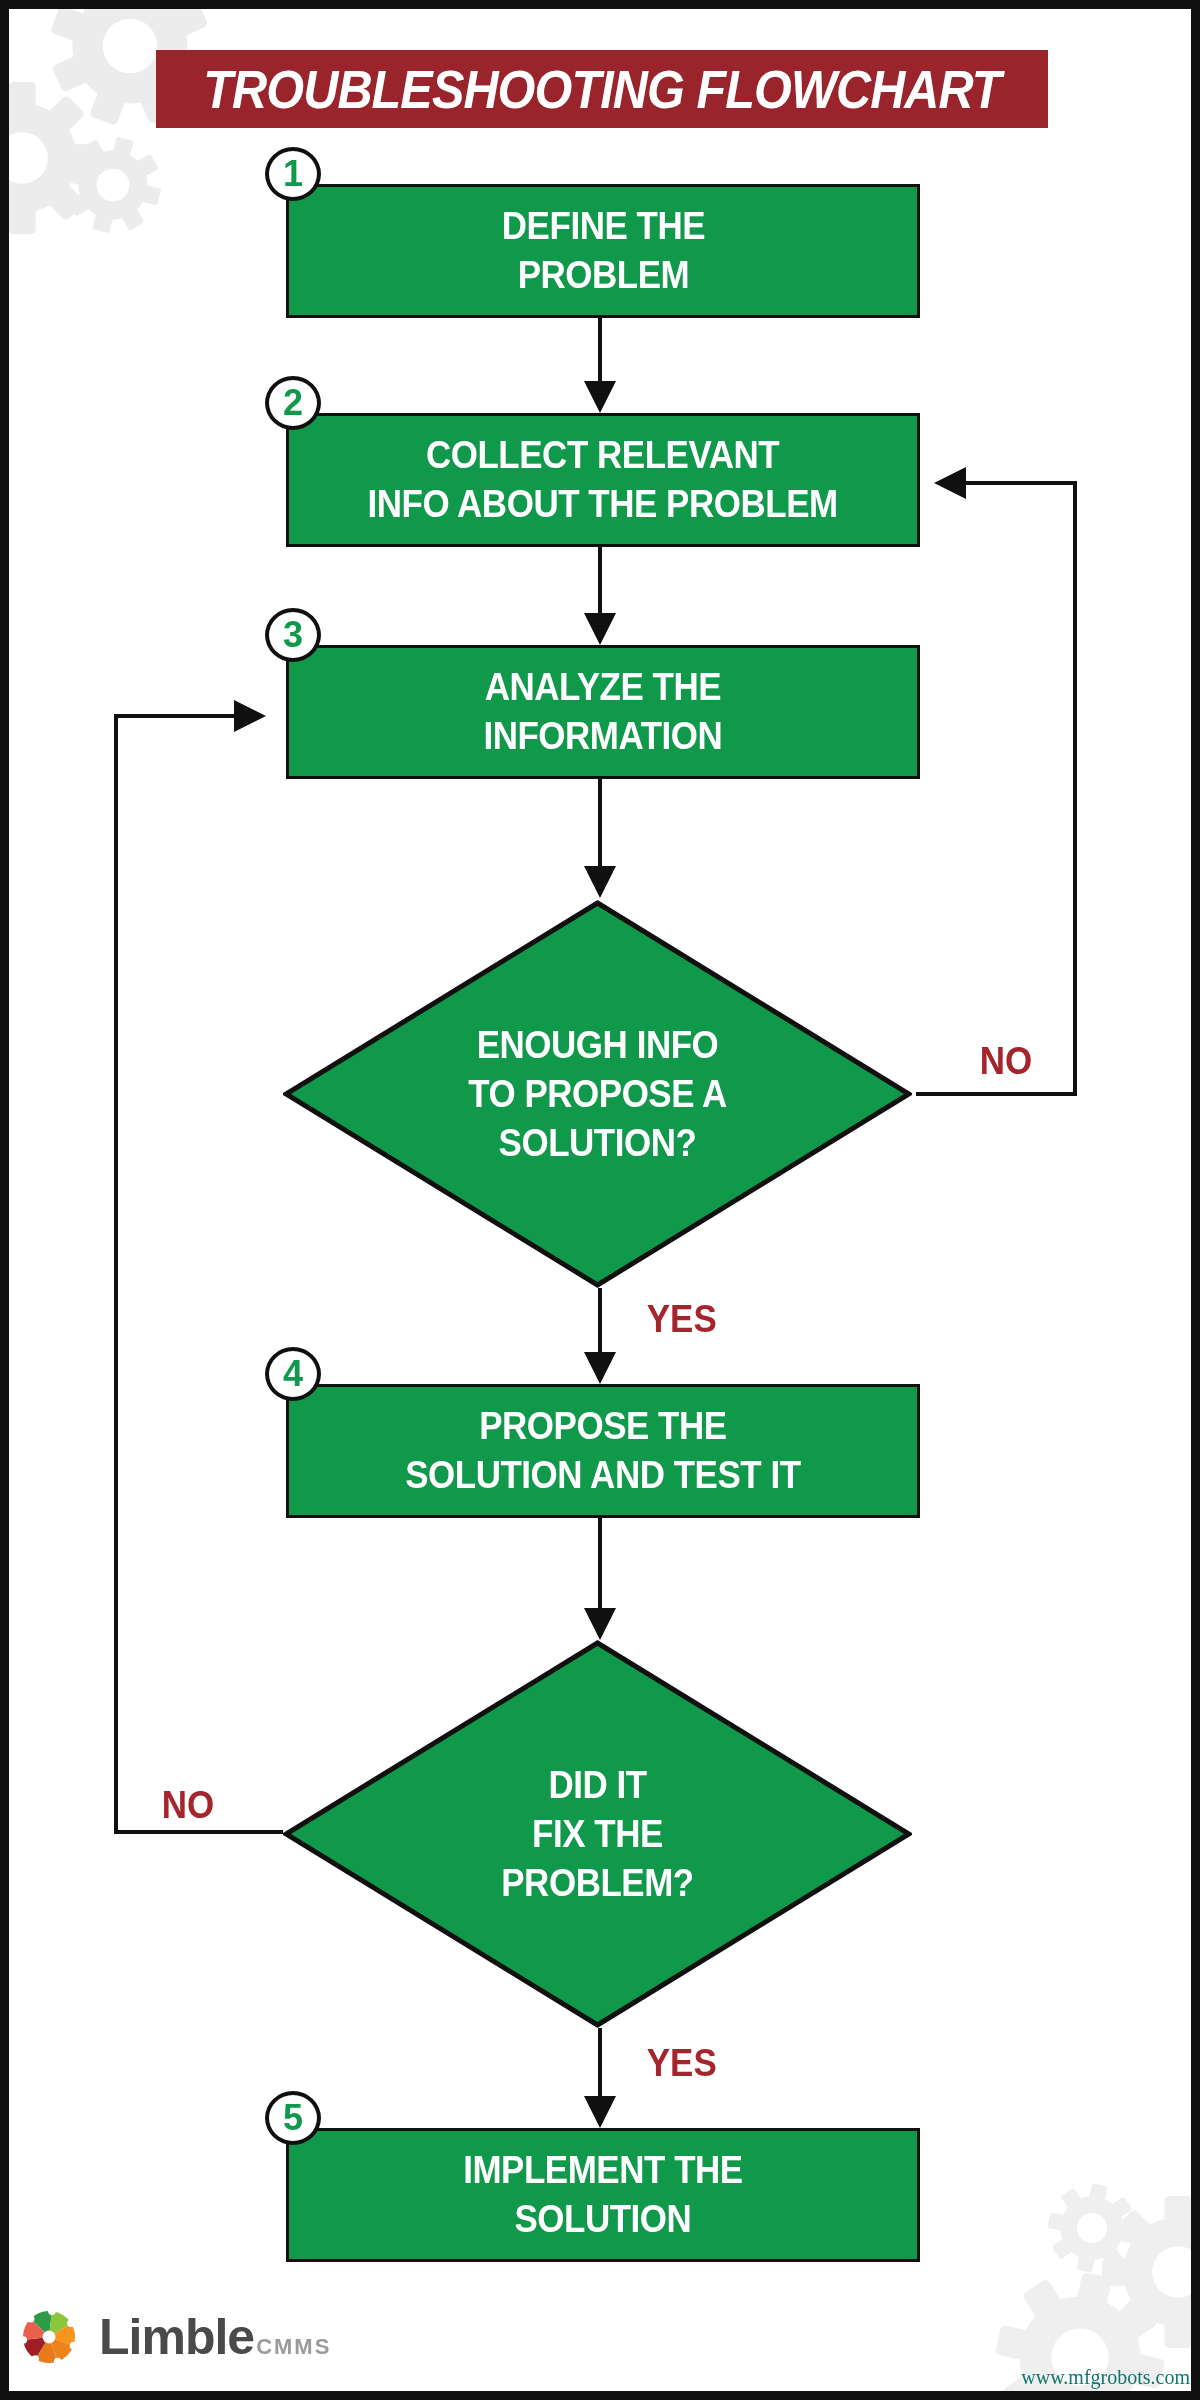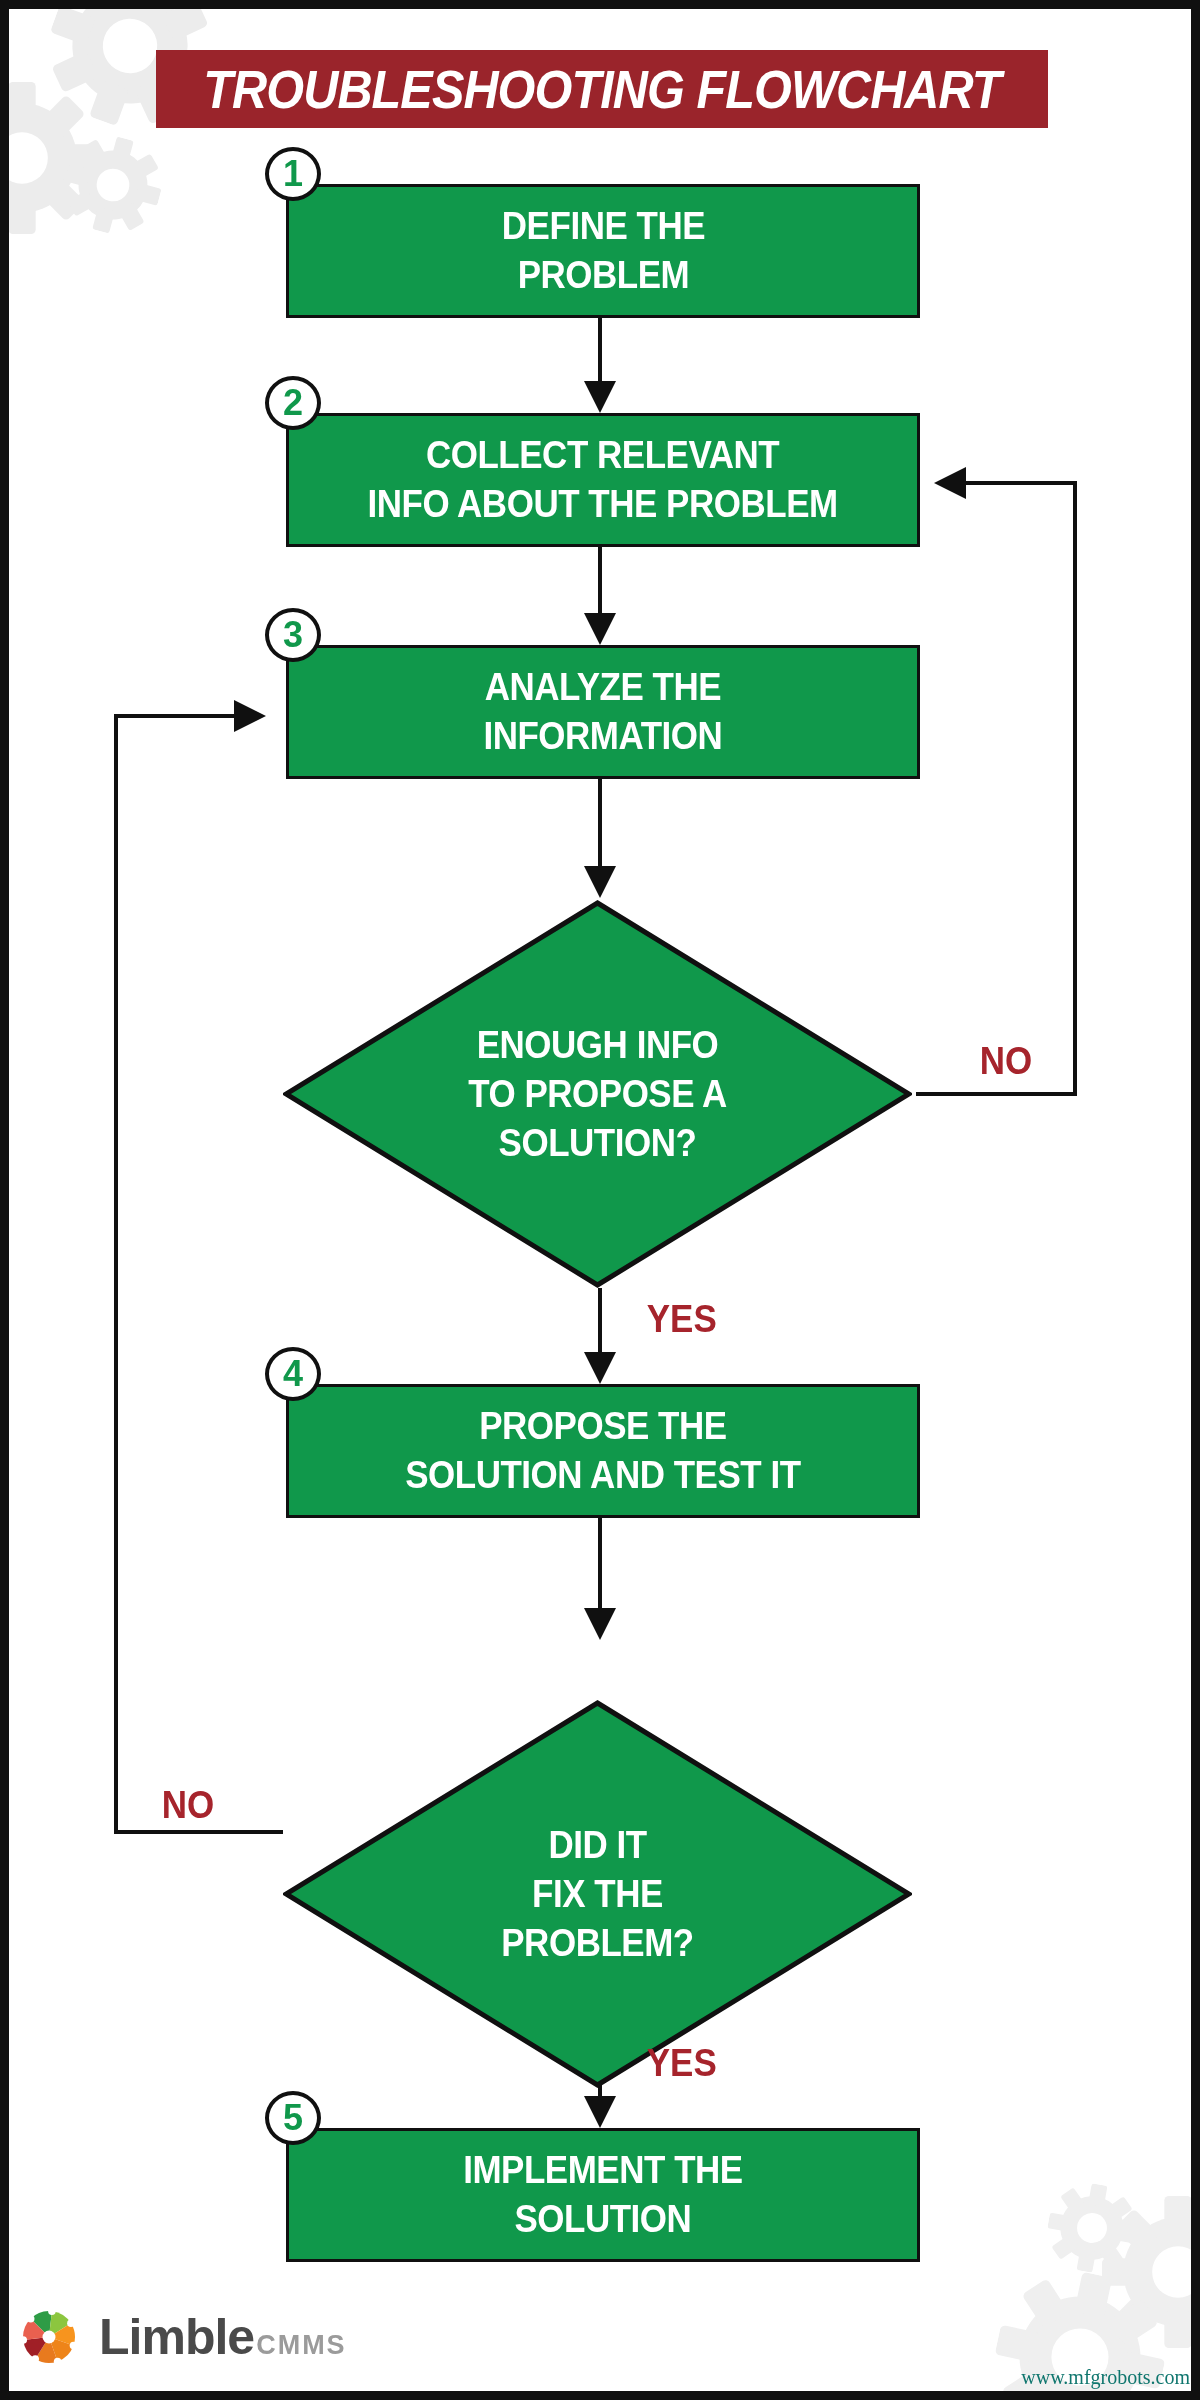--- a/index.html
+++ b/index.html
@@ -29,21 +29,21 @@
   .head-left{position:absolute;width:0;height:0;border-top:16px solid transparent;border-bottom:16px solid transparent;
              border-right:32px solid var(--line);z-index:1;}
   .head-right{position:absolute;width:0;height:0;border-top:16px solid transparent;border-bottom:16px solid transparent;
               border-left:32px solid var(--line);z-index:1;}
   .flow-label{position:absolute;width:120px;text-align:center;color:var(--label-red);font-size:38px;font-weight:bold;
               transform:scaleX(.92);z-index:2;}
   .flow-label.left-align{text-align:left;}
   .logo{position:absolute;left:22px;top:2308px;display:flex;align-items:center;z-index:2;}
   .logo-text{display:flex;align-items:baseline;margin-left:23px;}
   .logo-name{color:var(--logo-dark);font-size:50px;font-weight:bold;letter-spacing:-1px;}
-  .logo-suffix{color:var(--logo-gray);font-size:27px;font-weight:bold;letter-spacing:2px;margin-left:2px;}
+  .logo-suffix{color:var(--logo-gray);font-size:22px;font-weight:bold;letter-spacing:2px;margin-left:2px;}
   .watermark{position:absolute;right:10px;top:2366px;font-family:"Liberation Serif","DejaVu Serif",serif;
              font-size:20px;color:#0f766e;z-index:3;}
 </style>
 </head>
 <body>
 
 <div class="canvas">
 
   <svg class="gears" width="1200" height="2400" viewBox="0 0 1200 2400">
     <defs>
@@ -142,21 +142,21 @@
       </div>
     <div class="txt">
       <span>PROPOSE THE</span>
       <span>SOLUTION AND TEST IT</span>
     </div>
   </div>
 
   <div class="vline" style="left:598px;top:1518px;height:90px;"></div>
   <div class="head-down" style="left:584px;top:1608px;"></div>
 
-  <div class="diamond" style="top:1700px;">
+  <div class="diamond" style="top:1640px;">
     <svg viewBox="0 0 629 388" width="629" height="388">
       <polygon points="314.5,3 626,194 314.5,385 3,194" fill="#10984B" stroke="#101010" stroke-width="5"></polygon>
     </svg>
     <div class="txt">
       <span>DID IT</span>
       <span>FIX THE</span>
       <span>PROBLEM?</span>
     </div>
   </div>
 

